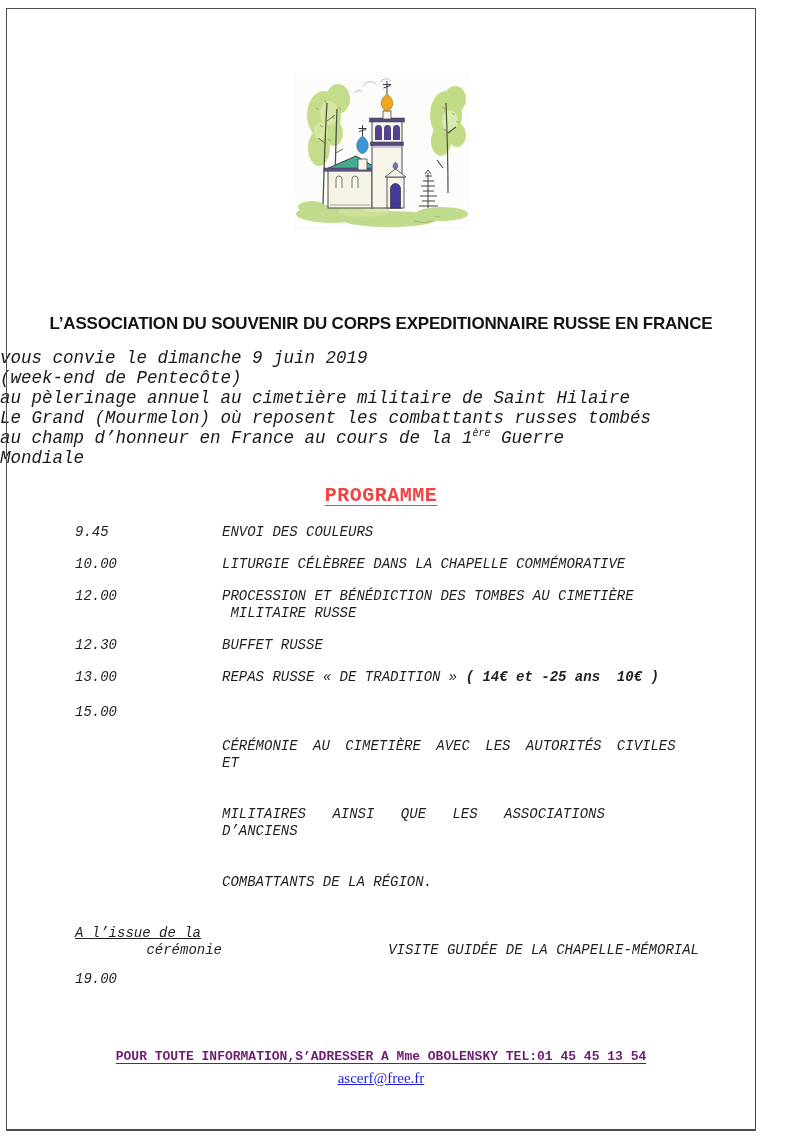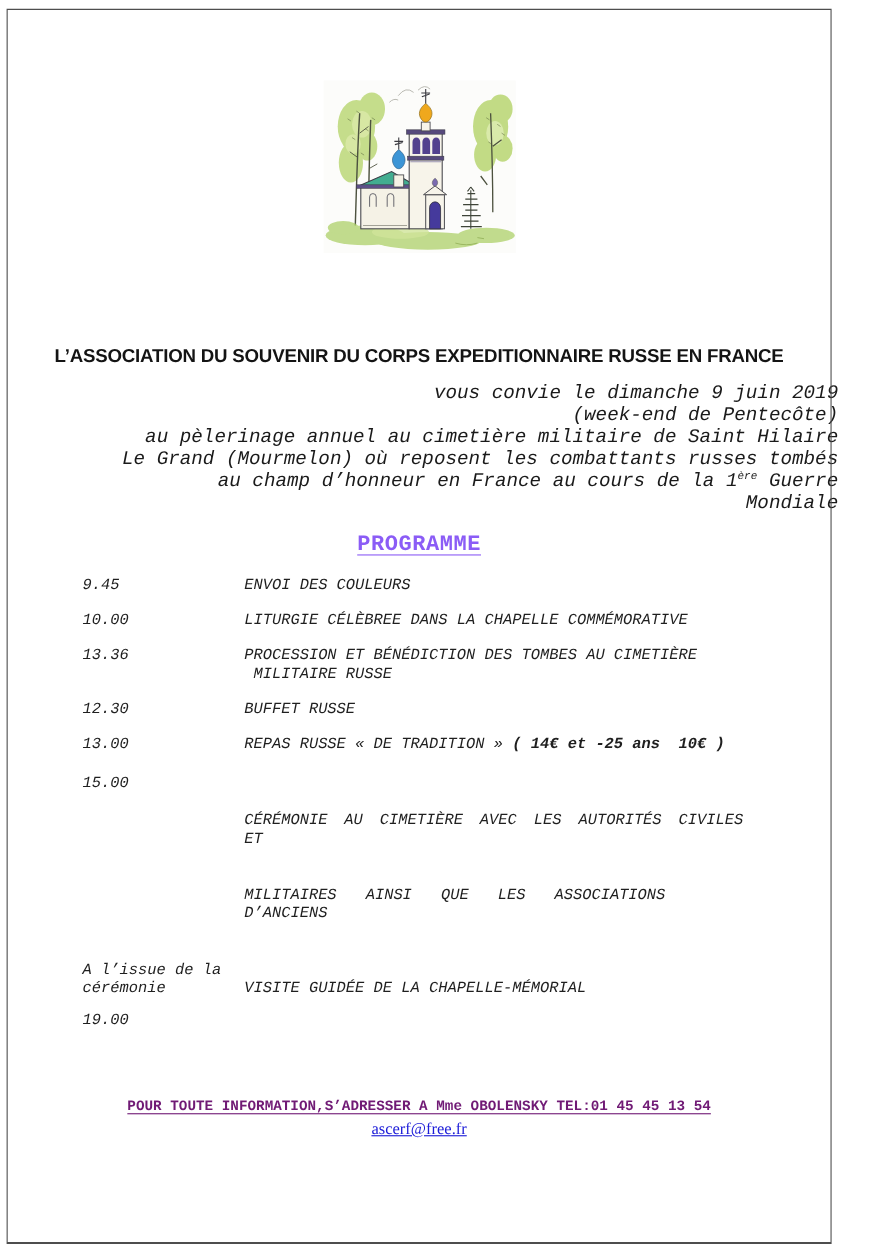--- a/index.html
+++ b/index.html
@@ -21,47 +21,47 @@
   .title-l1{
     font-family:"Liberation Sans", sans-serif;
     font-size:17px;font-weight:bold;line-height:23px;letter-spacing:-0.2px;
     color:#141414;
   }
   .title-l2{
     font-family:"Liberation Mono", monospace;
     font-size:20px;font-weight:bold;line-height:26px;color:#141414;
   }
   .intro{
-    margin-top:13px;text-align:right;
-    font-size:17.5px;font-style:italic;line-height:20px;color:#1a1a1a;padding-left:40px;
+    margin-top:13px;text-align:left;
+    font-size:17.5px;font-style:italic;line-height:20px;color:#1a1a1a;
   }
   .intro sup{font-size:10px;line-height:0;}
   .programme{
     margin:16px 0 0;text-align:center;
   }
   .programme span{
-    font-size:20px;font-weight:bold;letter-spacing:0.5px;color:#8b5cf6;
+    font-size:20px;font-weight:bold;letter-spacing:0.5px;color:#ef4444;
     text-decoration:underline;text-underline-offset:4px;text-decoration-thickness:1px;
     padding:0 3px;
   }
   .schedule{
     margin:17px 63px 0 75px;
     font-size:14px;font-style:italic;line-height:17px;color:#1f1f1f;
   }
   .srow{display:flex;margin-bottom:15px;}
   .stime{width:147px;flex:0 0 147px;white-space:pre-wrap;}
   .sdesc{flex:1;white-space:pre-wrap;}
   .sdesc .b{font-weight:bold;}
   .srow-13{margin-bottom:18px;}
   .srow-15{margin-bottom:0;}
   .jl{display:block;}
   .js1{word-spacing:7px;}
   .js2{word-spacing:18px;}
   .srow-issue{margin-bottom:12px;}
-  .issue-line1{white-space:pre-wrap;}
+  .issue-line1{white-space:pre-wrap;text-decoration:underline;}
   .srow-19{margin-bottom:0;}
   .footer{text-align:center;margin-top:60px;}
   .footer-info{
     font-size:13px;font-weight:bold;line-height:17px;color:#701a75;
     text-decoration:underline;text-underline-offset:3px;
     white-space:pre-wrap;
   }
   .footer-links{font-family:"Liberation Serif", serif;font-size:15px;}
   .flink{color:#1b1bd8;text-decoration:underline;cursor:pointer;}
   .email-row{margin-top:4px;line-height:18px;}
@@ -172,42 +172,43 @@
   <div class="schedule">
     <div class="srow">
       <div class="stime">9.45</div>
       <div class="sdesc">ENVOI DES COULEURS</div>
     </div>
     <div class="srow">
       <div class="stime">10.00</div>
       <div class="sdesc">LITURGIE CÉLÈBREE DANS LA CHAPELLE COMMÉMORATIVE</div>
     </div>
     <div class="srow">
-      <div class="stime">13.36</div>
+      <div class="stime">12.00</div>
       <div class="sdesc">PROCESSION ET BÉNÉDICTION DES TOMBES AU CIMETIÈRE
  MILITAIRE RUSSE</div>
     </div>
     <div class="srow">
       <div class="stime">12.30</div>
       <div class="sdesc">BUFFET RUSSE</div>
     </div>
     <div class="srow srow-13">
       <div class="stime">13.00</div>
       <div class="sdesc"><span>REPAS RUSSE « DE TRADITION » </span><span class="b">( 14€ et -25 ans  10€ )</span></div>
     </div>
     <div class="srow srow-15">
       <div class="stime">15.00</div>
       <div class="sdesc">
         <span class="jl js1">CÉRÉMONIE AU CIMETIÈRE AVEC LES AUTORITÉS CIVILES ET</span>
         <span class="jl js2">MILITAIRES AINSI QUE LES ASSOCIATIONS D’ANCIENS</span>
+        <span class="jl">COMBATTANTS DE LA RÉGION.</span>
       </div>
     </div>
     <div class="srow-issue">
       <div class="issue-line1">A l’issue de la</div>
-      <div class="srow" style="margin-bottom:0;">
+      <div class="srow" style="margin-bottom:0;text-align:right;">
         <div class="stime">cérémonie</div>
         <div class="sdesc">VISITE GUIDÉE DE LA CHAPELLE-MÉMORIAL</div>
       </div>
     </div>
     <div class="srow srow-19">
       <div class="stime">19.00</div>
     </div>
   </div>
 
   <div class="footer">

